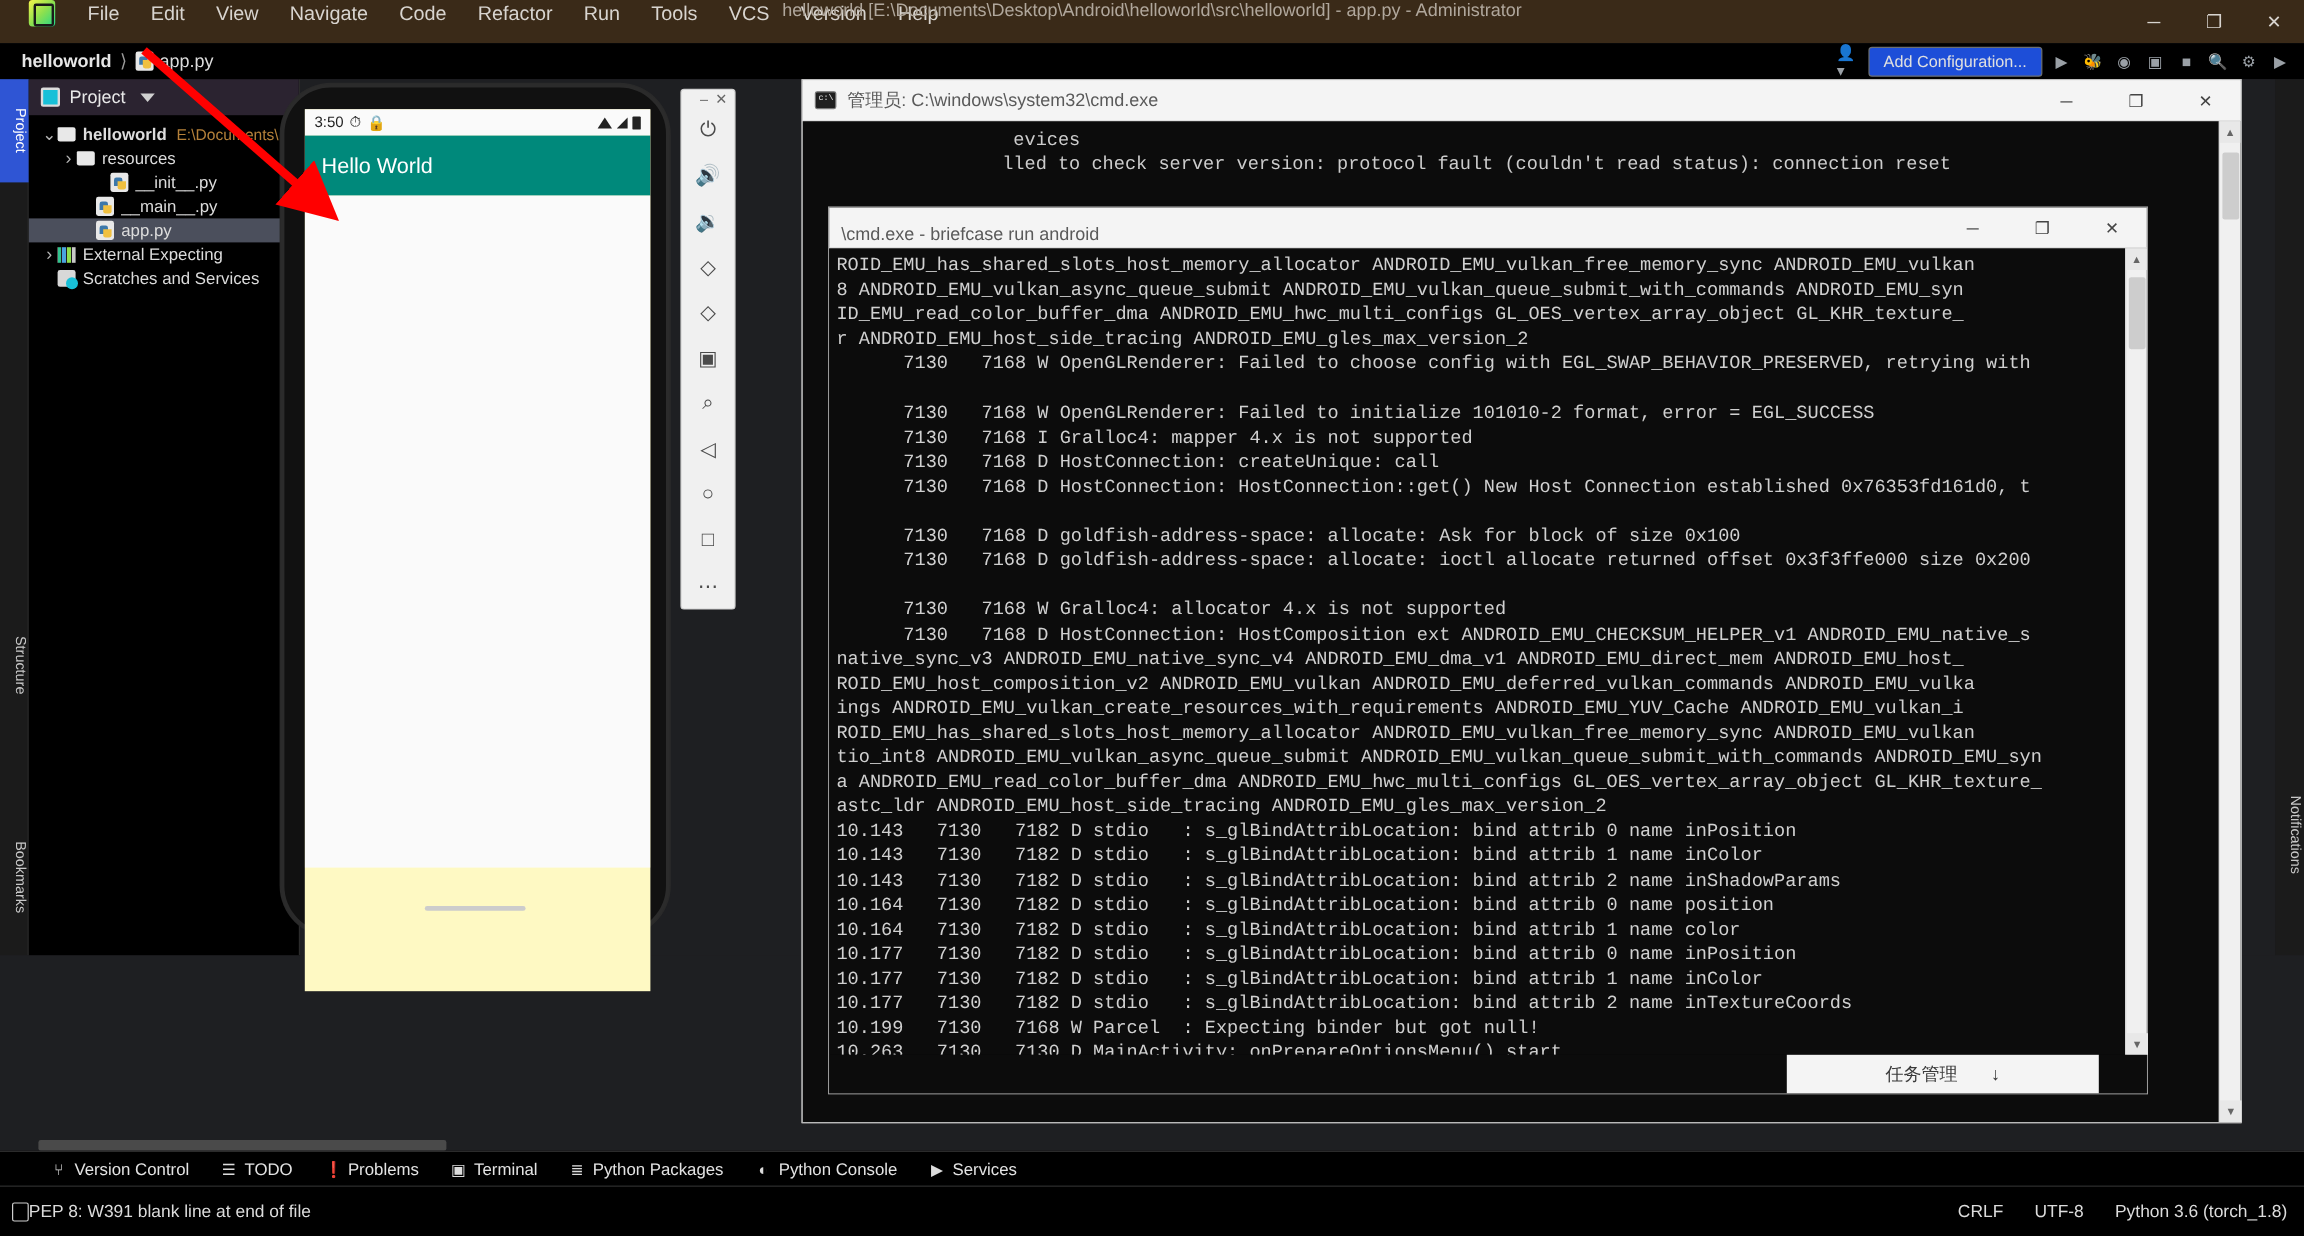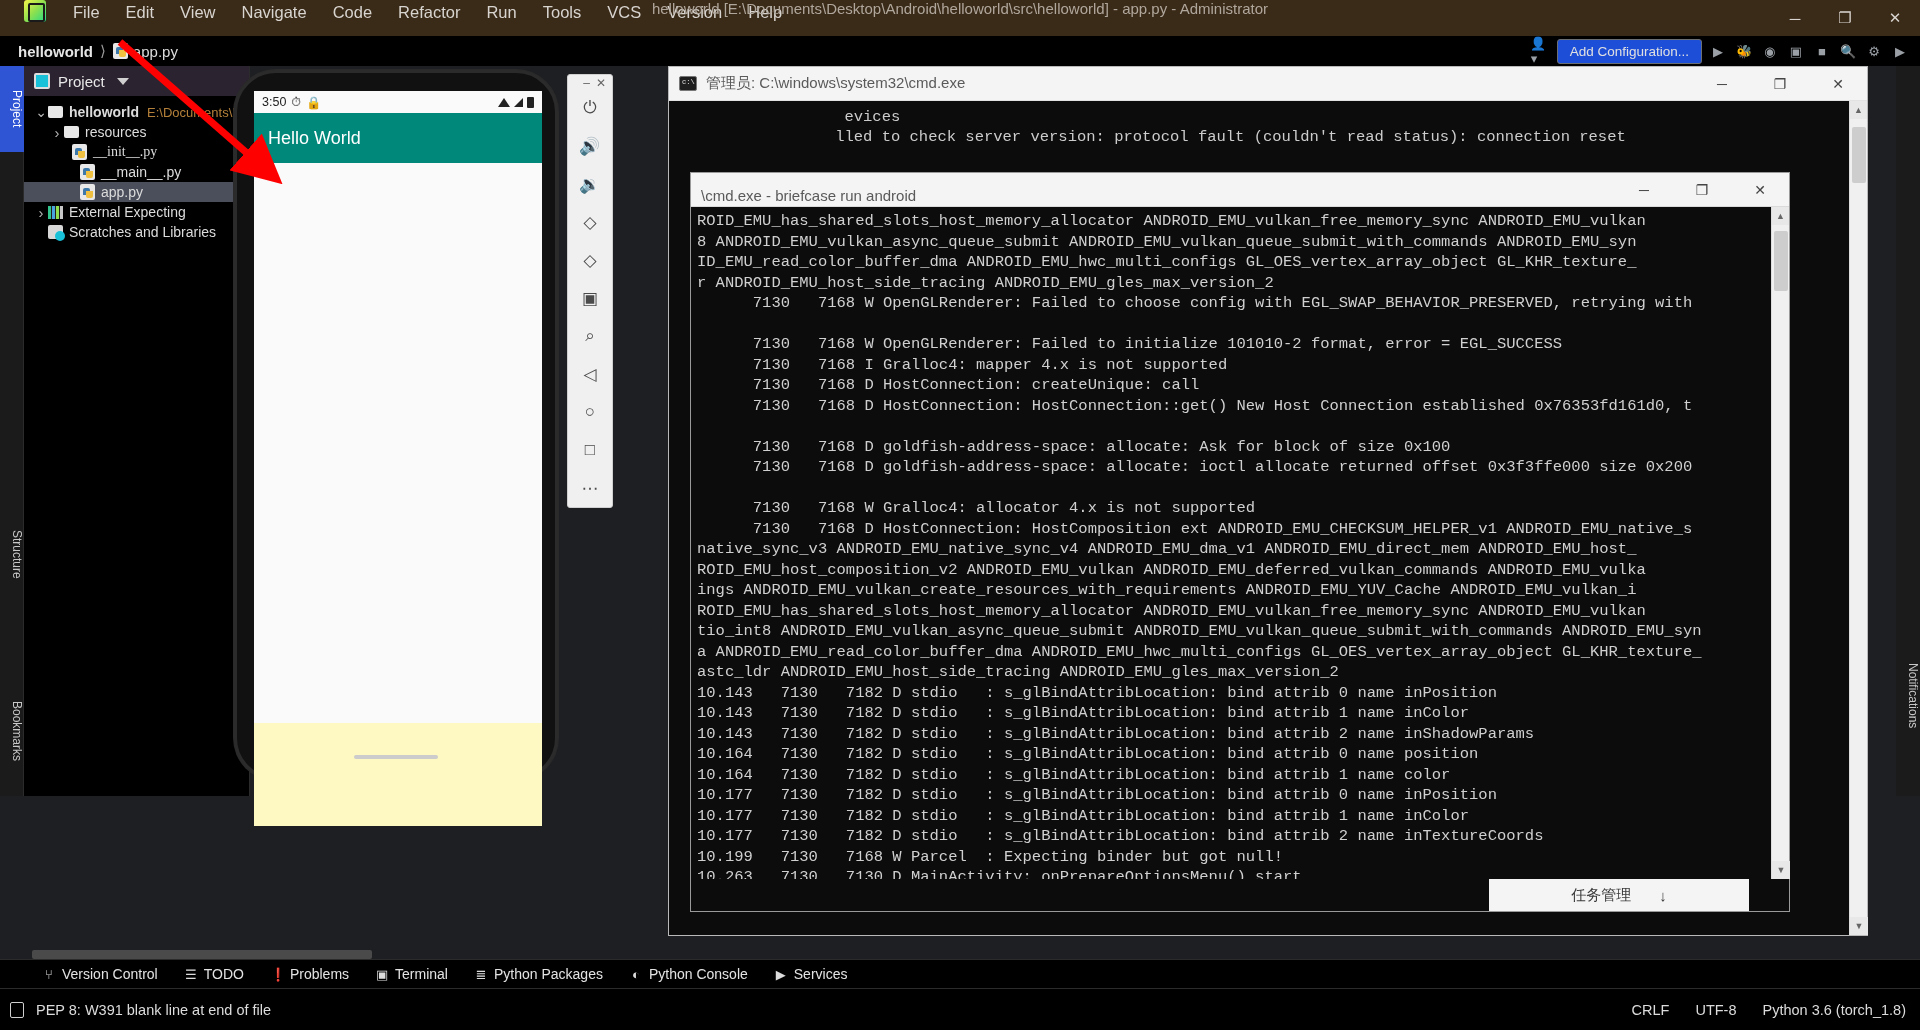--- a/index.html
+++ b/index.html
@@ -116,21 +116,21 @@
   }
   .tw { display:flex; align-items:center; gap:6px; color:#e3e3e3; font-size:14px; padding:3px 12px; }
   .tw .gi { font-size:13px; color:#dcdcdc; width:14px; text-align:center;}
 
   
   .statusbar {
     position:absolute; left:0; bottom:0; width:1920px; height:42px;
     background:#000; display:flex; align-items:center; color:#dcdcdc; font-size:14.5px;
     border-top:1px solid #2b2b2b;
   }
-  .sb-left { display:flex; align-items:center; gap:12px; margin-left:10px; }
+  .sb-left { display:flex; align-items:center; gap:0; margin-left:10px; }
   .sb-ico { width:14px;height:16px;border:1.6px solid #cfcfcf;border-radius:2px;}
   .sb-right { position:absolute; right:14px; display:flex; align-items:center; gap:26px;}
   .sb-right .seg{ color:#dcdcdc; font-size:14.5px;}
   .torch-badge { color:#dcdcdc; }
 
   
   .hscroll {
     position:absolute; left:32px; bottom:71px; width:340px; height:9px; background:#4a4a4a; border-radius:2px;
   }
 
@@ -304,21 +304,21 @@
         <span class="nm node-bold">helloworld</span>
         <span class="path">E:\Documents\De</span>
       </div>
 
       <div class="node" style="padding-left:26px;">
         <span class="arr closed"></span>
         <span class="folder"></span>
         <span class="nm">resources</span>
       </div>
 
-      <div class="node" style="padding-left:48px;font-family:Liberation Serif, serif;">
+      <div class="node" style="padding-left:68px;">
         <span class="pyico" style="margin-right:6px;"></span>
         <span class="nm">__init__.py</span>
       </div>
 
       <div class="node" style="padding-left:56px;">
         <span class="pyico" style="margin-right:6px;"></span>
         <span class="nm">__main__.py</span>
       </div>
 
       <div class="node sel" style="padding-left:56px;">
@@ -327,21 +327,21 @@
       </div>
 
       <div class="node" style="padding-left:10px;">
         <span class="arr closed"></span>
         <span class="libico"></span>
         <span class="nm">External Expecting</span>
       </div>
 
       <div class="node" style="padding-left:24px;">
         <span class="scratchico"></span>
-        <span class="nm">Scratches and Libraries</span>
+        <span class="nm">Scratches and Services</span>
       </div>
 
     </div>
   </div>
 
   <div class="editor"></div>
 
   <div class="rightstrip">
     <div class="strip-tab" style="top:560px;height:140px;">Notifications</div>
   </div>

